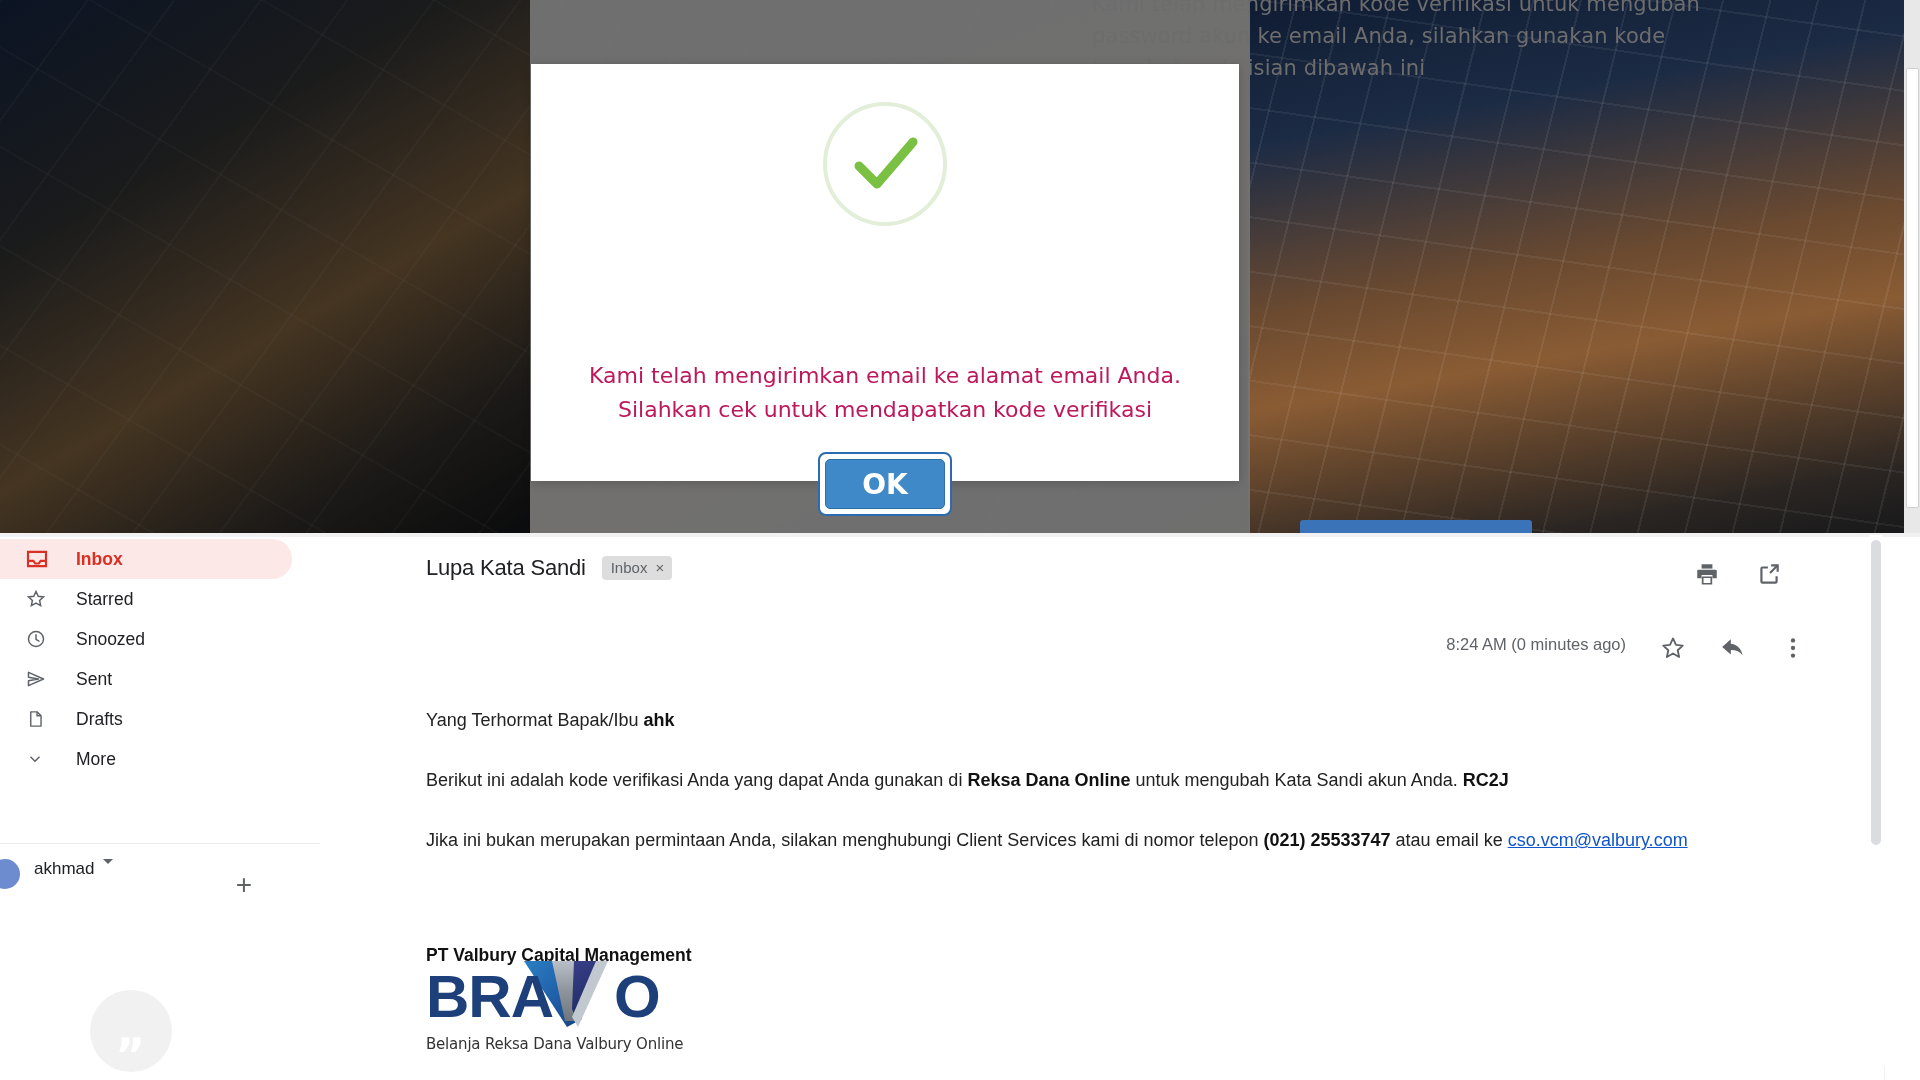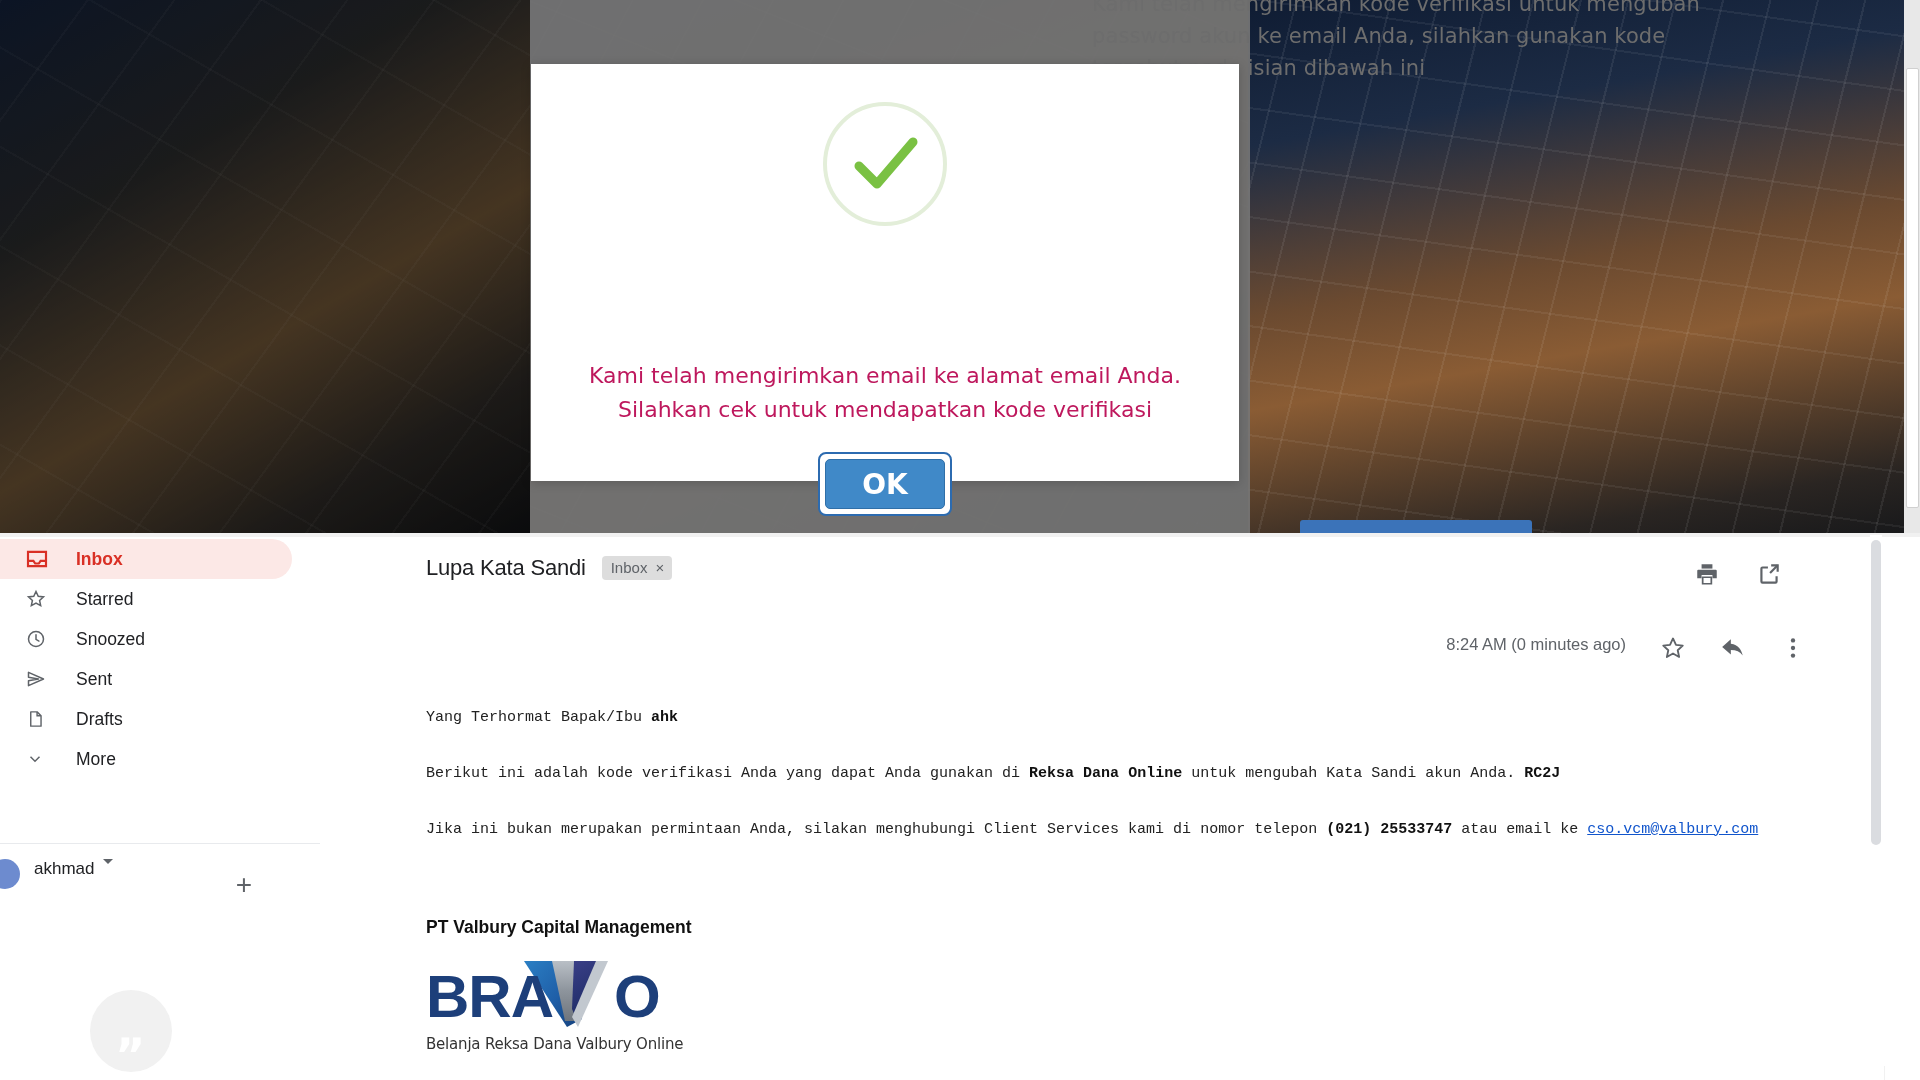--- a/index.html
+++ b/index.html
@@ -193,28 +193,28 @@
     margin-left: 8px; width: 0; height: 0;
     border-left: 5px solid transparent; border-right: 5px solid transparent;
     border-top: 5px solid #5f6368; cursor: pointer;
   }
 
   .meta-right { position: absolute; right: 74px; top: 96px; display: flex; align-items: flex-start; gap: 34px; }
   .timestamp { font-size: 16.5px; color: #5f6368; white-space: nowrap; }
   .meta-ico { width: 26px; height: 26px; cursor: pointer; }
 
   .body { position: absolute; left: 106px; top: 168px; width: 1420px;
-          font-family: Liberation Mono, monospace;
-          font-size: 15px; color: #222; line-height: 1.45; }
+          font-family: Liberation Sans, sans-serif;
+          font-size: 18px; color: #222; line-height: 1.45; }
   .body p { margin-bottom: 34px; }
   .body b { font-weight: bold; color: #111; }
   .mail-link { color: #1155cc; text-decoration: underline; cursor: pointer; }
 
   .sig { position: absolute; left: 106px; top: 378px; }
-  .sig-company { font-size: 17.5px; font-weight: bold; color: #111; }
+  .sig-company { font-size: 17.5px; font-weight: bold; color: #111; margin-top: 28px; }
 
   .logo { position: absolute; left: 106px; top: 418px; width: 300px; }
   .logo-tag {
     font-family: "DejaVu Sans", sans-serif;
     font-size: 15px; color: #333; margin-top: 2px;
     letter-spacing: -0.2px;
   }
 
   
   .scroll-track {

